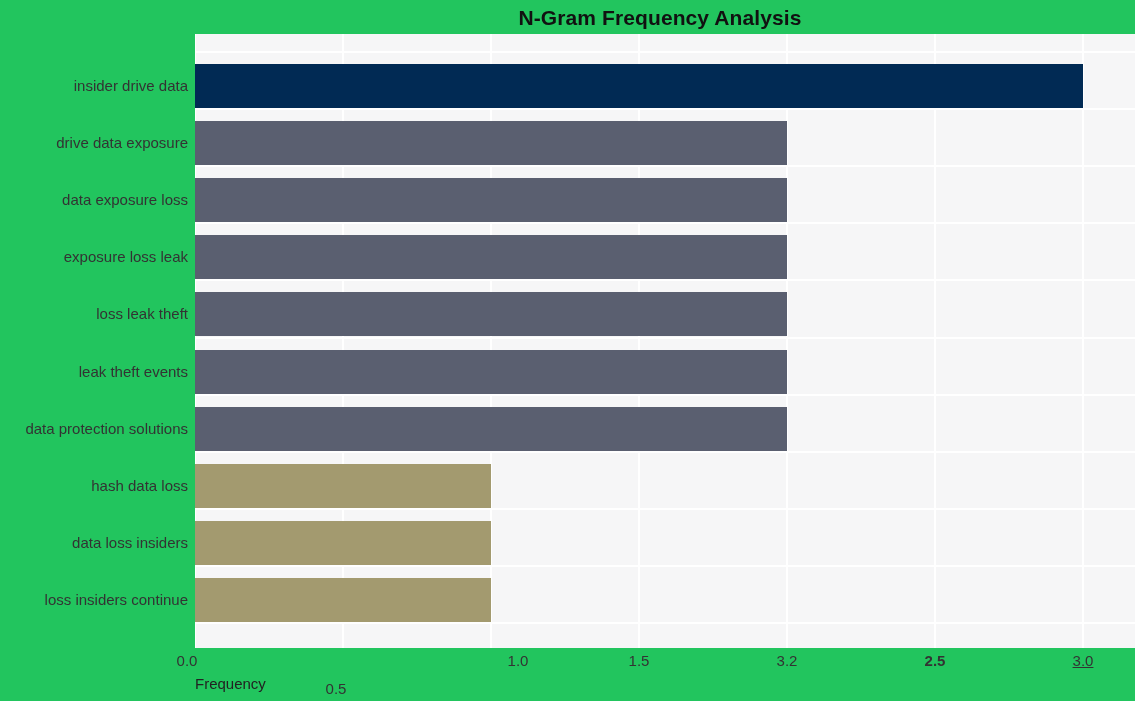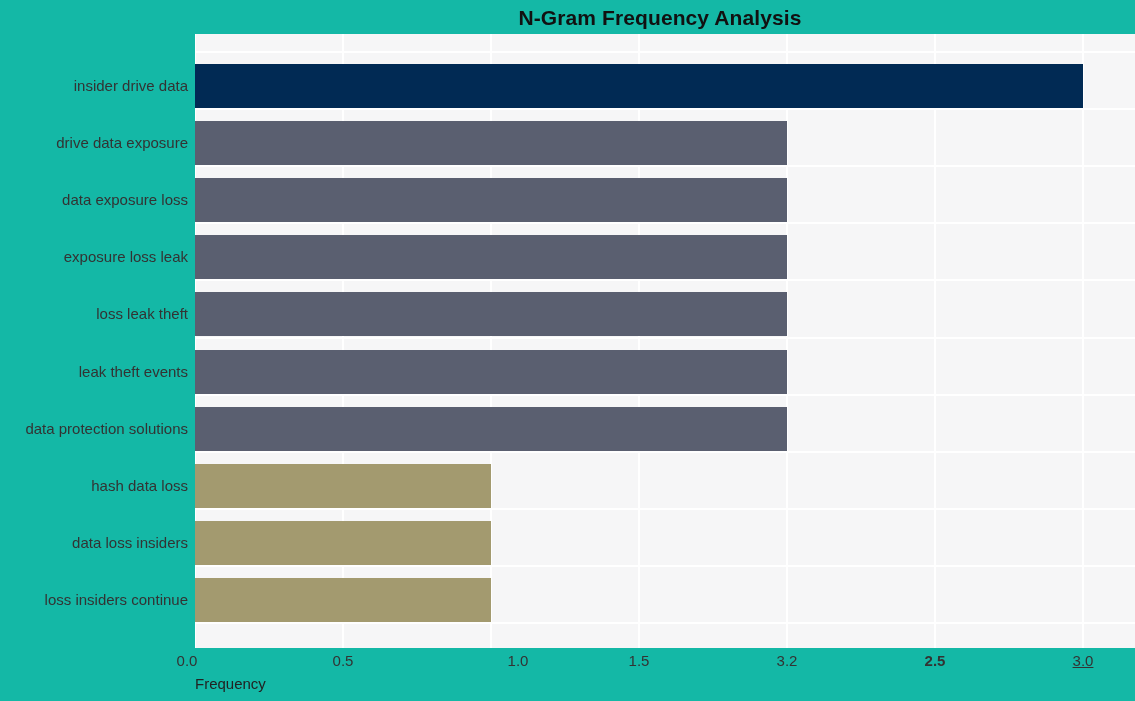--- a/index.html
+++ b/index.html
@@ -13,21 +13,21 @@
     font-family: "Liberation Sans", sans-serif;
     overflow: hidden;
     position: relative;
   }
 
   #figure {
     position: absolute;
     left: 0; top: 0;
     width: 1135px;
     height: 701px;
-    background: #14b8a6;
+    background: #22c55e;
   }
 
   
   #chart-title {
     position: absolute;
     left: 195px;
     top: 5px;
     width: 930px;
     text-align: center;
     font-size: 21px;
@@ -156,21 +156,21 @@
       <div class="ylabel" style="top: 248.3px;">exposure loss leak</div>
       <div class="ylabel" style="top: 305.4px;">loss leak theft</div>
       <div class="ylabel" style="top: 362.5px;">leak theft events</div>
       <div class="ylabel" style="top: 419.6px;">data protection solutions</div>
       <div class="ylabel" style="top: 476.7px;">hash data loss</div>
       <div class="ylabel" style="top: 533.8px;">data loss insiders</div>
       <div class="ylabel" style="top: 590.9px;">loss insiders continue</div>
     </div>
   <div id="xticks">
       <div class="xtick" style="left: 187px;">0.0</div>
-      <div class="xtick" style="left: 343px;">0.5</div>
+      <div class="xtick" style="left: 336px; margin-top: 28px;">0.5</div>
       <div class="xtick" style="left: 518px;">1.0</div>
       <div class="xtick" style="left: 639px;">1.5</div>
       <div class="xtick" style="left: 787px;">3.2</div>
       <div class="xtick" style="left: 935px; font-weight: bold;">2.5</div>
       <div class="xtick" style="left: 1083px; text-decoration: underline;">3.0</div>
     </div>
 
   <div id="xaxis-label">Frequency</div>
 </div>
 

